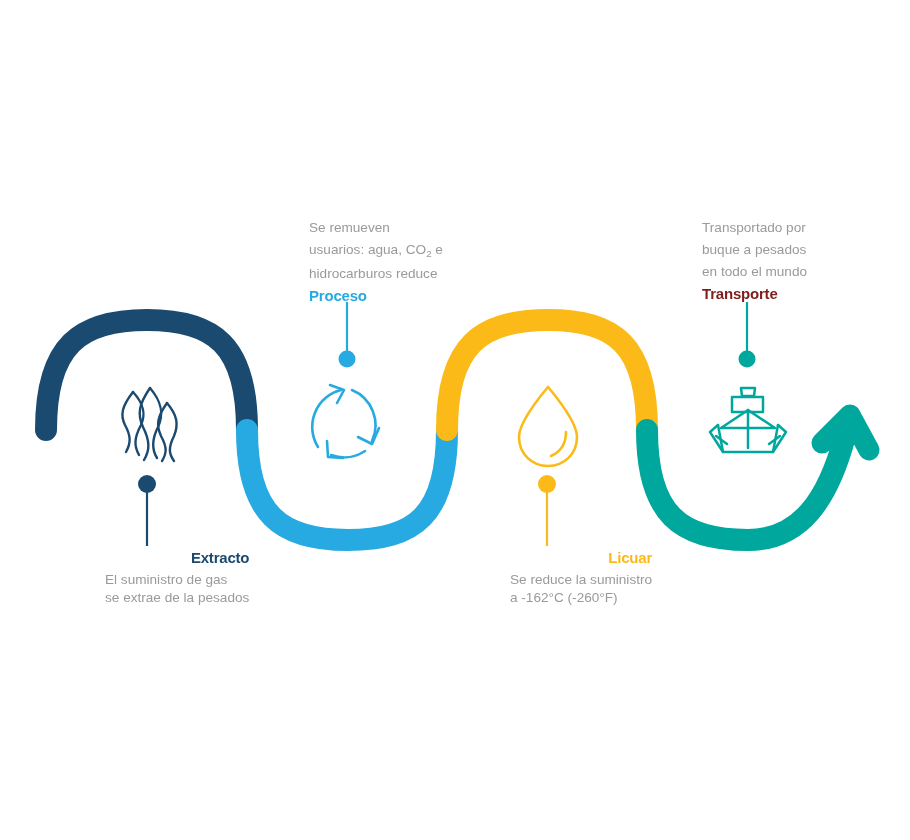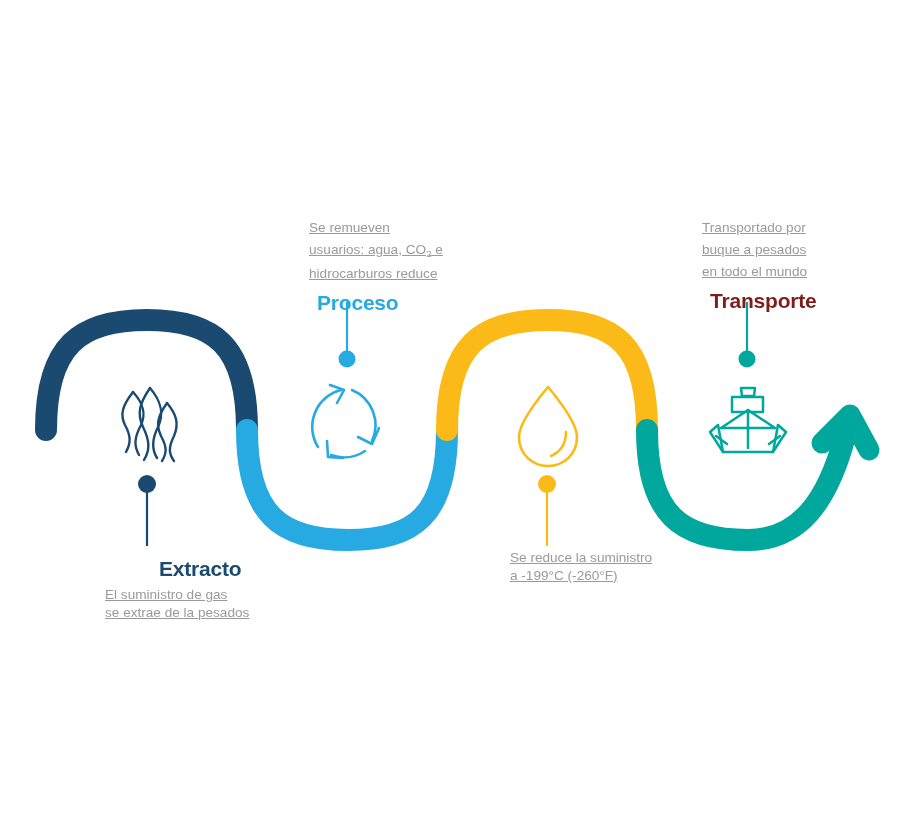--- a/index.html
+++ b/index.html
@@ -21,35 +21,34 @@
     left: 0;
     top: 0;
     width: 910px;
     height: 840px;
   }
   .stage-label {
     position: absolute;
     font-family: "Liberation Sans", sans-serif;
   }
   .stage-title {
-    font-size: 21px;
+    font-size: 15px;
     font-weight: bold;
     letter-spacing: -0.2px;
     line-height: 1.15;
-    margin: 8px;
+    margin: 0;
     white-space: nowrap;
   }
   .stage-desc {
     font-size: 13.6px;
     font-weight: normal;
     color: #9a9a9a;
     line-height: 1.32;
     margin: 0;
     white-space: nowrap;
-    text-decoration: underline;
   }
   
   .label-below .stage-title { margin-bottom: 5px; text-align: right; }
   
   .label-above .stage-desc { margin-bottom: 4px; }
 
   .lbl-extracto { left: 105px; top: 549px; }
   .lbl-proceso  { left: 309px; top: 219px; }
   .lbl-licuar   { left: 510px; top: 549px; }
   .lbl-transporte { left: 702px; top: 219px; }
@@ -151,22 +150,23 @@
 </div>
 
 <div class="stage-label label-above lbl-proceso">
   <p class="stage-desc">Se remueven</p>
   <p class="stage-desc"><span>usuarios: agua, CO</span><span class="sub">2</span><span> e</span></p>
   <p class="stage-desc">hidrocarburos reduce</p>
   <p class="stage-title" style="color:#27a9e1">Proceso</p>
 </div>
 
 <div class="stage-label label-below lbl-licuar">
+  <p class="stage-title" style="color:#fbba18">Licuar</p>
   <p class="stage-desc">Se reduce la suministro</p>
-  <p class="stage-desc">a -199°C (-260°F)</p>
+  <p class="stage-desc">a -162°C (-260°F)</p>
 </div>
 
 <div class="stage-label label-above lbl-transporte">
   <p class="stage-desc">Transportado por</p>
   <p class="stage-desc">buque a pesados</p>
   <p class="stage-desc">en todo el mundo</p>
   <p class="stage-title" style="color:#7f1d1d">Transporte</p>
 </div>
 
 </body></html>

